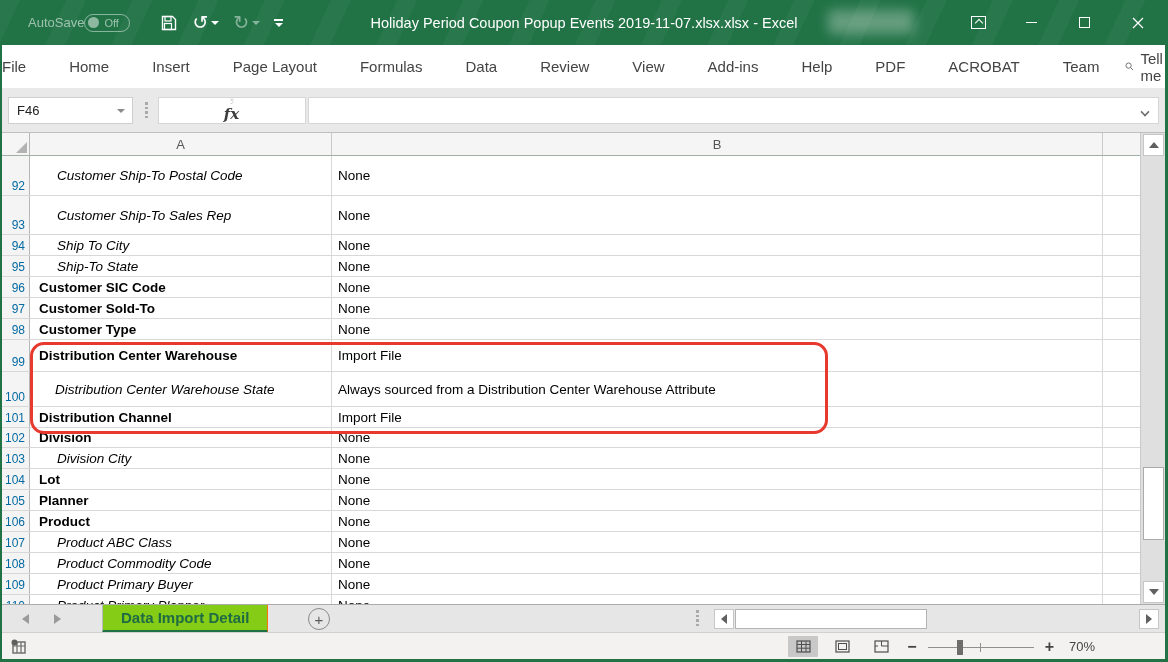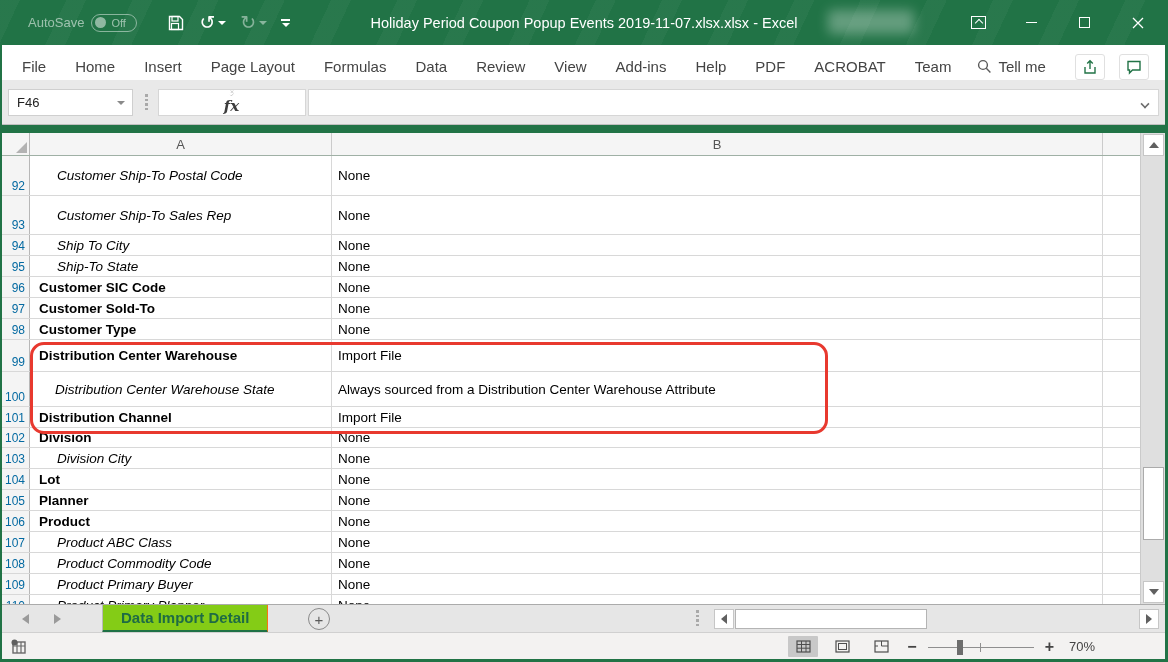--- a/index.html
+++ b/index.html
@@ -2,21 +2,21 @@
 <html><head>
 <meta charset="utf-8">
 <style>
   * { box-sizing: border-box; margin: 0; padding: 0; }
   html,body { width:1168px; height:662px; overflow:hidden; }
   body { font-family:"Liberation Sans", sans-serif; background:#217346; position:relative; }
 
   
   .titlebar { position:absolute; left:0; top:0; width:1168px; height:45px; background:#217346; display:flex; align-items:center; color:#fff; }
   .titlebar .deco { position:absolute; inset:0; background:repeating-linear-gradient(115deg, rgba(255,255,255,0.035) 0 18px, transparent 18px 60px); pointer-events:none; }
-  .autosave { display:flex; align-items:center; gap:7px; margin-left:28px; opacity:.55;text-align:center; }
+  .autosave { display:flex; align-items:center; margin-left:28px; opacity:.55;text-align:center; }
   .autosave-label { font-size:13px; }
   .pill { width:46px; height:18px; border:1px solid rgba(255,255,255,.85); border-radius:10px; display:flex; align-items:center; gap:5px; padding-left:3px; }
   .pill .dot { width:11px; height:11px; border-radius:50%; background:rgba(255,255,255,.9); }
   .pill .state { font-size:11px; }
   .qat { display:flex; align-items:center; gap:14px; margin-left:30px; }
   .qat .btn { display:flex; align-items:center; gap:3px; }
   .caret { width:0; height:0; border-left:4px solid transparent; border-right:4px solid transparent; border-top:4px solid #fff; }
   .dim { opacity:.45; }
   .undo-glyph { font-size:19px; line-height:1; }
   .qat-more { display:flex; flex-direction:column; align-items:center; gap:2px; }
@@ -25,28 +25,28 @@
   .user-blur { position:absolute; left:828px; top:10px; width:86px; height:24px; background:rgba(255,255,255,.30); border-radius:4px; filter:blur(6px); }
   .win-btns { position:absolute; right:4px; top:0; height:45px; display:flex; }
   .win-btn { width:53px; height:45px; display:flex; align-items:center; justify-content:center; }
   .ro-icon { width:15px; height:13px; border:1.4px solid #fff; position:relative; }
   .ro-icon:after { content:""; position:absolute; left:4px; top:3px; width:5px; height:5px; border-left:1.4px solid #fff; border-top:1.4px solid #fff; transform:rotate(45deg); }
   .min-glyph { width:11px; height:1.6px; background:#fff; }
   .max-glyph { width:11px; height:11px; border:1.4px solid #fff; }
 
   
   .ribbon { position:absolute; left:2px; top:45px; width:1163px; height:43px; background:#fff; display:flex; align-items:center; }
-  .rtabs { display:flex; align-items:center; gap:29px; padding-left:20px; }
+  .rtabs { display:flex; align-items:center; gap:43px; }
   .rtab { font-size:15px; color:#444; white-space:nowrap; }
   .tellme { display:flex; align-items:center; gap:6px; margin-left:26px; color:#444; font-size:15px; }
   .ribbon-right { margin-left:auto; display:flex; gap:14px; padding-right:16px; }
   .rr-btn { width:30px; height:26px; background:#fff; border:1px solid #e0e0e0; border-radius:3px; display:flex; align-items:center; justify-content:center; }
 
   
-  .formula-row { position:absolute; left:2px; top:80px; width:1163px; height:45px; background:#e9e9e9; border-bottom:1px solid #bfbfbf; display:flex; align-items:center; }
+  .formula-row { position:absolute; left:2px; top:88px; width:1163px; height:45px; background:#e9e9e9; border-bottom:1px solid #bfbfbf; display:flex; align-items:center; }
   .namebox { margin-left:6px; width:125px; height:27px; background:#fff; border:1px solid #cfcfcf; display:flex; align-items:center; font-size:13px; color:#222; padding-left:8px; position:relative; }
   .namebox .nb-caret { position:absolute; right:7px; top:11px; width:0; height:0; border-left:4px solid transparent; border-right:4px solid transparent; border-top:4px solid #8a8a8a; }
   .splitdots { display:flex; flex-direction:column; gap:2px; margin:0 10px 0 12px; }
   .splitdots i { width:2.5px; height:2.5px; background:#a9a9a9; display:block; }
   .fx-cluster { height:27px; background:#fff; border:1px solid #d6d6d6; display:flex; align-items:center; width:148px; justify-content:space-around;flex-direction:column; }
   .fx-label { font-family:"DejaVu Serif", serif; font-style:italic; font-weight:bold; color:#3d3d3d; font-size:15px; }
   .formula-input { flex:1; height:27px; background:#fff; border:1px solid #d6d6d6; margin-left:2px; margin-right:6px; position:relative; font-size:13px; display:flex; align-items:center; padding-left:6px; }
   .fi-caret { position:absolute; right:9px; top:10px; width:8px; height:8px; border-right:2px solid #6d6d6d; border-bottom:2px solid #6d6d6d; transform:rotate(45deg) scale(.8); }
 
   

